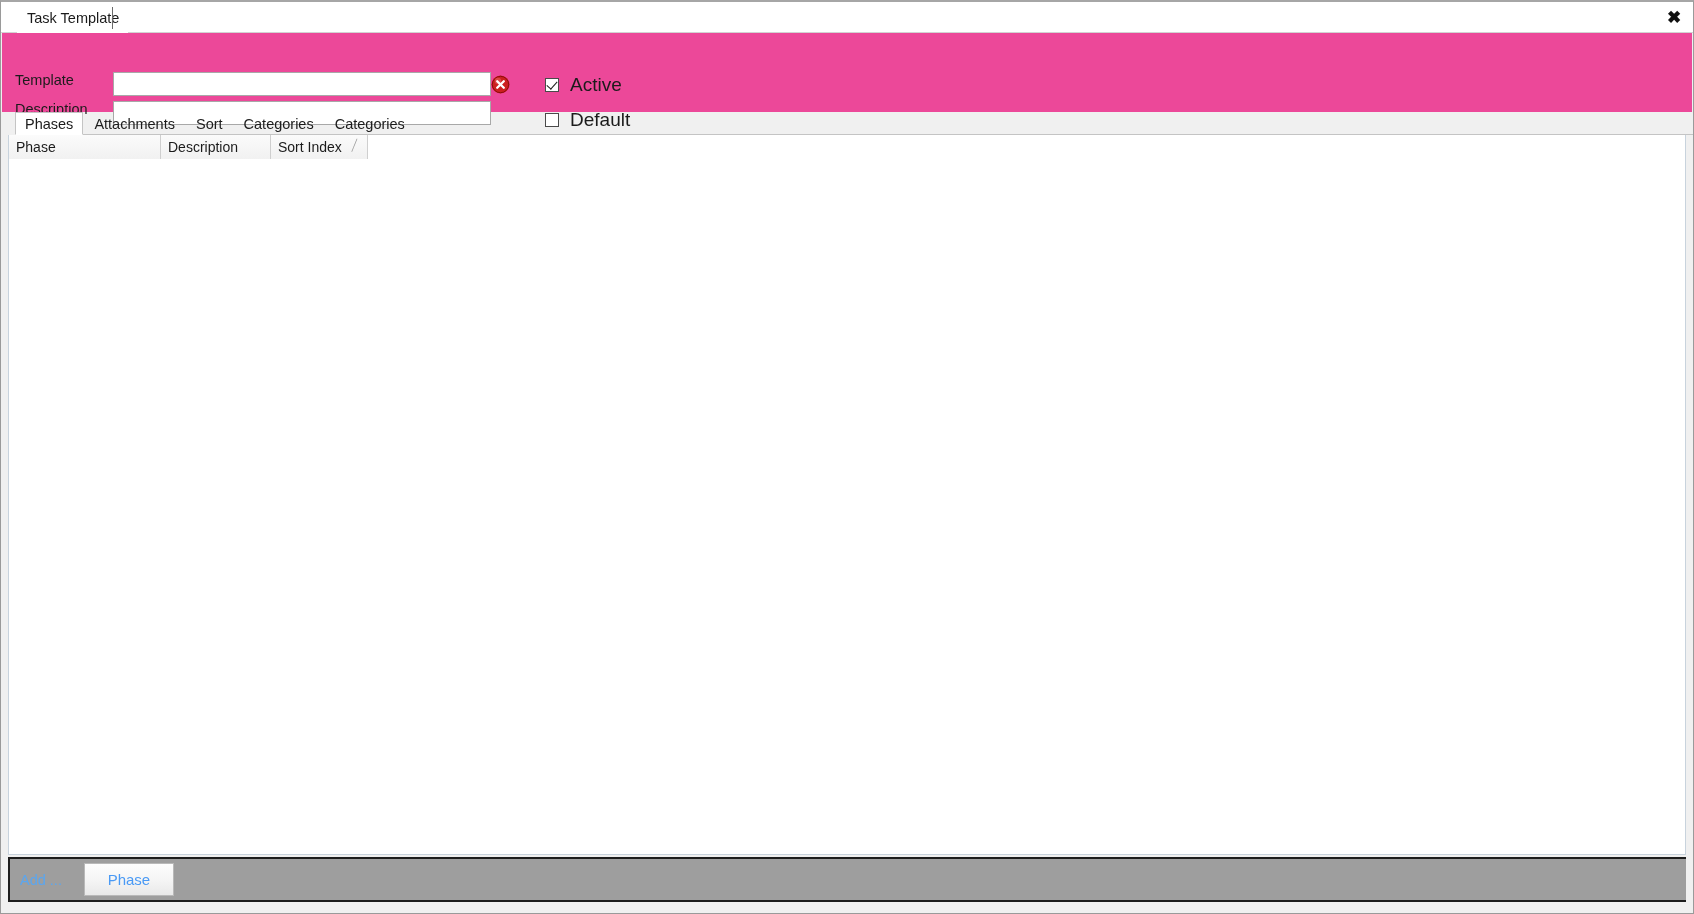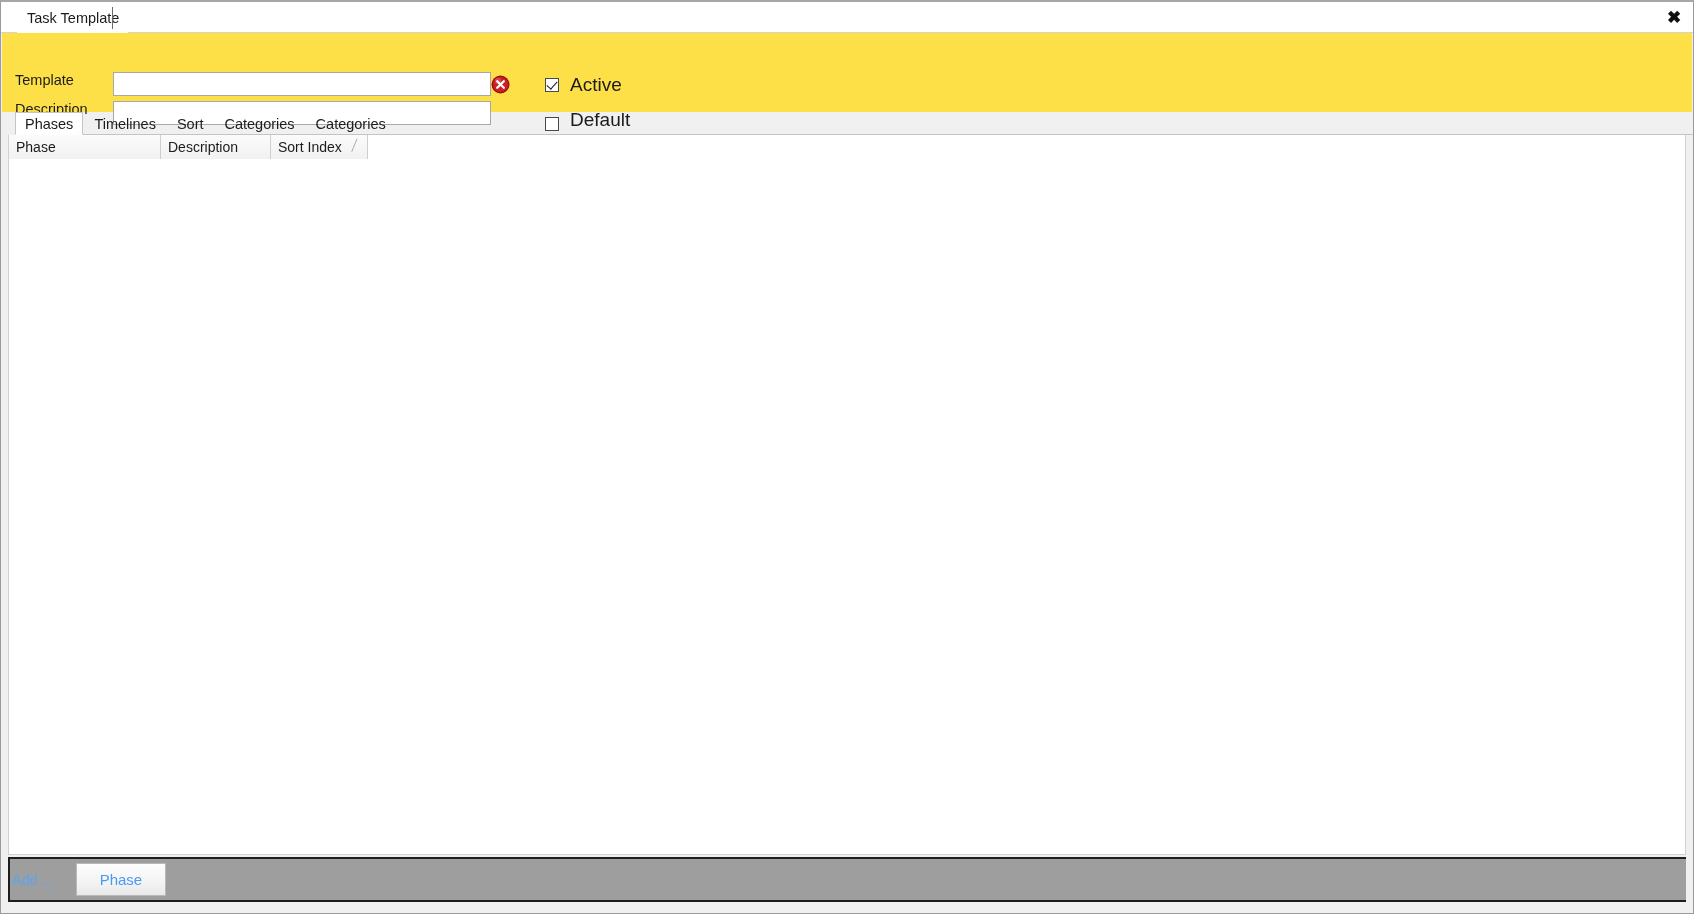--- a/index.html
+++ b/index.html
@@ -57,21 +57,21 @@
     background: transparent;
     border: none;
     font-family: "Liberation Sans", sans-serif;
   }
 
   
   #form-panel {
     position: absolute;
     left: 1px; top: 31px;
     width: 1690px; height: 79px;
-    background: #fde047;
+    background: #ec4899;
   }
   .form-label {
     position: absolute;
     font-size: 14.5px;
     color: #1b1b1b;
     white-space: nowrap;
   }
   .form-input {
     position: absolute;
     height: 24px;
@@ -95,21 +95,21 @@
     left: 489px; top: 42px;
     width: 19px; height: 19px;
   }
 
   
   .cb-row {
     position: absolute;
     display: flex; align-items: center;
   }
   #active-row  { left: 543px; top: 41px; }
-  #default-row { left: 543px; top: 76px; align-items: flex-end; }
+  #default-row { left: 543px; top: 76px; }
   .cb-box {
     width: 14px; height: 14px;
     border: 1px solid #4a4a4a;
     background: #ffffff;
     position: relative;
     flex: 0 0 auto;
     cursor: pointer;
   }
   .cb-box.checked::after {
     content: "";
@@ -203,21 +203,21 @@
   
   #actionbar {
     position: absolute;
     left: 7px; top: 855px;
     width: 1678px; height: 45px;
     background: #9e9e9e;
     border: 2px solid #1d1d1d;
     border-right: none;
     display: flex;
     align-items: center;
-    padding-left: 2px;
+    padding-left: 10px;
   }
   #add-label {
     font-size: 14.5px;
     color: #5aa6f0;
     white-space: nowrap;
     margin-right: 22px;
     cursor: pointer;
   }
   #phase-btn {
     height: 33px;
@@ -280,21 +280,21 @@
       <span class="cb-box"></span>
       <span class="cb-label">Default</span>
     </div>
   </div>
 
   <div id="tabbar">
     <div class="tab active">
       <span>Phases</span>
     </div>
     <div class="tab">
-      <span>Timelines</span>
+      <span>Attachments</span>
     </div>
     <div class="tab">
       <span>Sort</span>
     </div>
     <div class="tab">
       <span>Categories</span>
     </div>
     <div class="tab">
       <span>Categories</span>
     </div>

